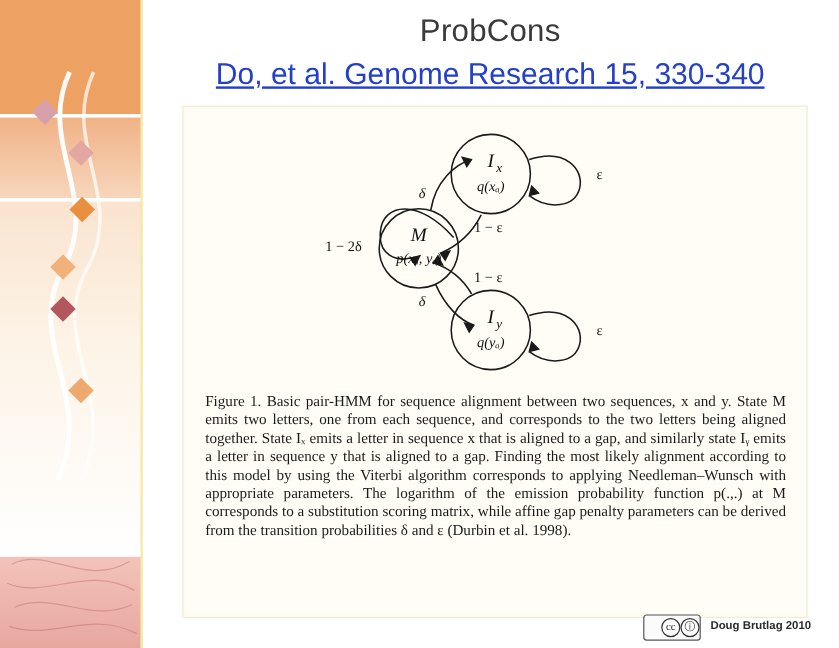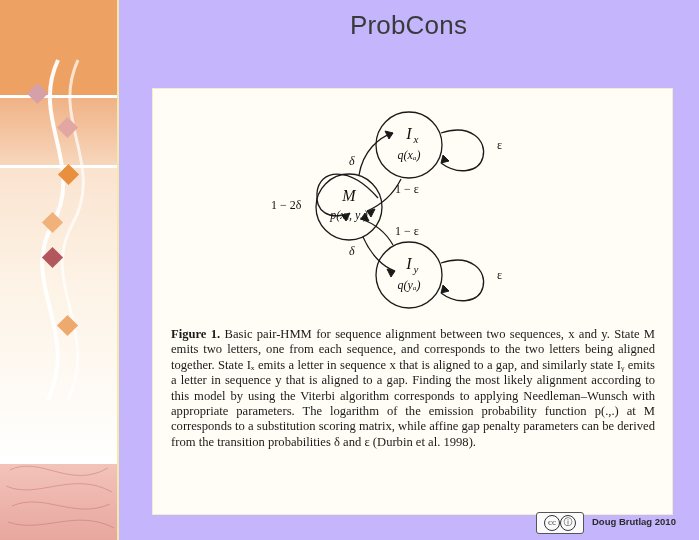--- a/index.html
+++ b/index.html
@@ -12,21 +12,21 @@
     background: #fdf8d8;
     font-family: "Liberation Sans", sans-serif;
     overflow: hidden;
     position: relative;
   }
   .slide {
     position: absolute;
     left: 0; top: 0;
     width: 699px;
     height: 540px;
-    background: #c4b5fd;
+    background: #ffffff;
   }
 
   
   .sidebar {
     position: absolute;
     left: 0; top: 0;
     width: 118px;
     height: 540px;
     overflow: hidden;
     background: linear-gradient(180deg,
@@ -139,33 +139,33 @@
     position: absolute;
     left: 18px;
     top: 238px;
     width: 484px;
     font-family: "Liberation Serif", serif;
     font-size: 12.6px;
     line-height: 15.4px;
     color: #1a1a1a;
     text-align: justify;
   }
-  .figure-caption b { font-weight: bold; }
+  .figure-caption b { font-weight: normal; }
 
   
   .cc-badge {
     position: absolute;
     left: 536px; top: 512px;
     width: 46px; height: 20px;
     border: 1px solid #555;
     border-radius: 3px;
     background: #fbfbfb;
     display: flex;
     align-items: center;
-    justify-content: center;
+    justify-content: flex-end;
   }
   .cc-circle {
     width: 14px; height: 14px;
     border-radius: 50%;
     border: 1.3px solid #333;
     font-size: 9px;
     line-height: 13px;
     text-align: center;
     font-family: "Liberation Serif", serif;
     color: #333;
@@ -207,20 +207,23 @@
     <div class="sq sq1"></div>
     <div class="sq sq2"></div>
     <div class="sq sq3"></div>
     <div class="sq sq4"></div>
     <div class="sq sq5"></div>
     <div class="sq sq6"></div>
   </div>
   <div class="sidebar-edge"></div>
 
   <div class="title">ProbCons</div>
+  <div class="subtitle">
+    <a href="#">Do, et al. Genome Research 15, 330-340</a>
+  </div>
 
   <div class="figure-panel">
 
     <div class="figure-diagram">
       <svg width="519" height="230" viewBox="0 0 519 230">
         <g fill="none" stroke="#1a1a1a" stroke-width="1.3">
 
           <circle cx="256" cy="56" r="33"></circle>
           <circle cx="196" cy="118" r="33"></circle>
           <circle cx="256" cy="186" r="33"></circle>

